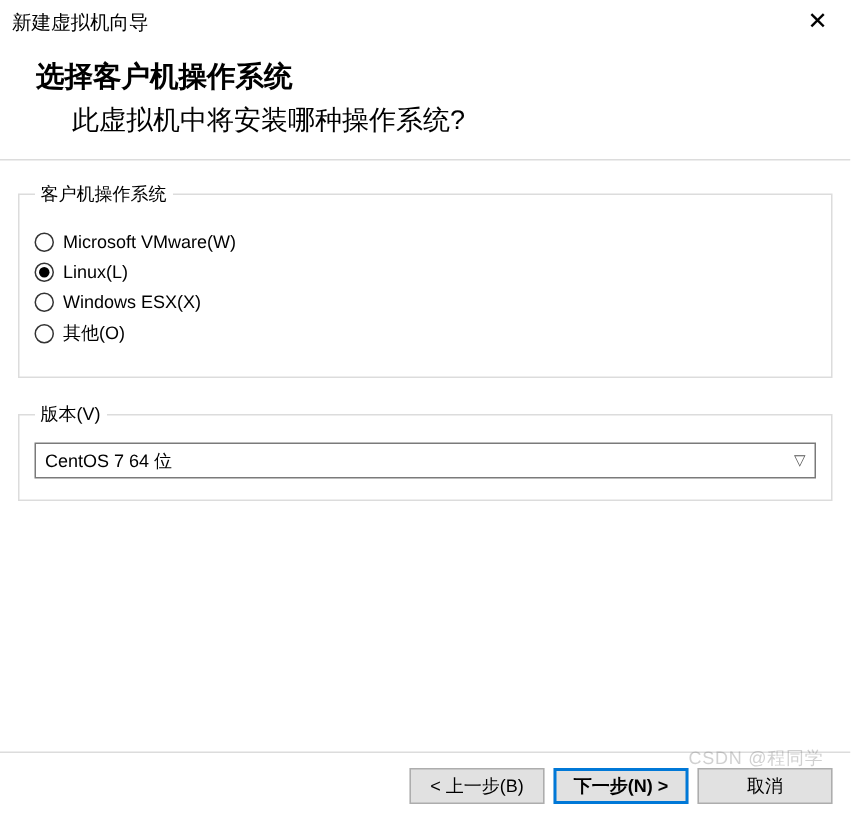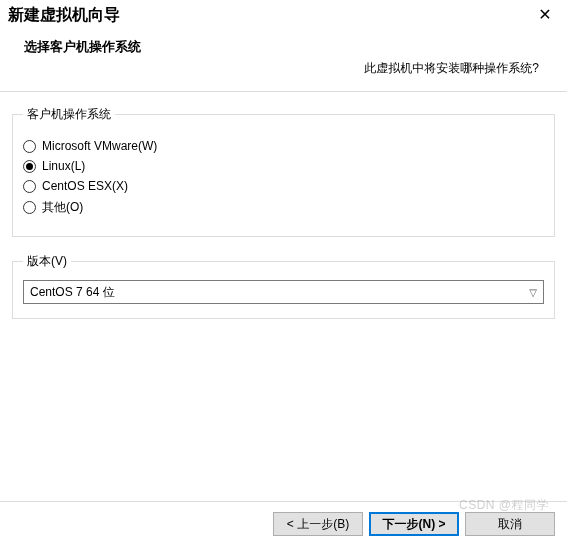--- a/index.html
+++ b/index.html
@@ -14,40 +14,39 @@
     overflow: hidden;
     position: relative;
   }
   .titlebar {
     display: flex;
     align-items: center;
     justify-content: space-between;
     height: 30px;
     padding: 0 10px 0 8px;
   }
-  .titlebar .title { font-size: 16px; font-weight: bold; }
+  .titlebar .title { font-size: 13px; }
   .titlebar .close {
     font-size: 16px;
     line-height: 1;
     width: 24px;
     text-align: center;
     cursor: default;
   }
   .header {
     padding: 8px 28px 14px 24px;
   }
   .header .heading {
     font-weight: bold;
-    font-size: 13px;
+    font-size: 19px;
     margin-bottom: 4px;
   }
   .header .sub {
-    font-size: 12px;
+    font-size: 18px;
     padding-left: 24px;
-    text-align: right;
   }
   .divider {
     border-top: 1px solid #dcdcdc;
   }
   .content {
     padding: 14px 12px 8px 12px;
   }
   fieldset.group {
     border: 1px solid #dcdcdc;
     margin: 0 0 16px 0;
@@ -154,21 +153,21 @@
     <div class="radio-row">
       <span class="radio"></span>
       <span>Microsoft VMware(W)</span>
     </div>
     <div class="radio-row">
       <span class="radio checked"></span>
       <span>Linux(L)</span>
     </div>
     <div class="radio-row">
       <span class="radio"></span>
-      <span>CentOS ESX(X)</span>
+      <span>Windows ESX(X)</span>
     </div>
     <div class="radio-row">
       <span class="radio"></span>
       <span>其他(O)</span>
     </div>
   </fieldset>
 
   <fieldset class="group">
     <legend>版本(V)</legend>
     <div class="select">

